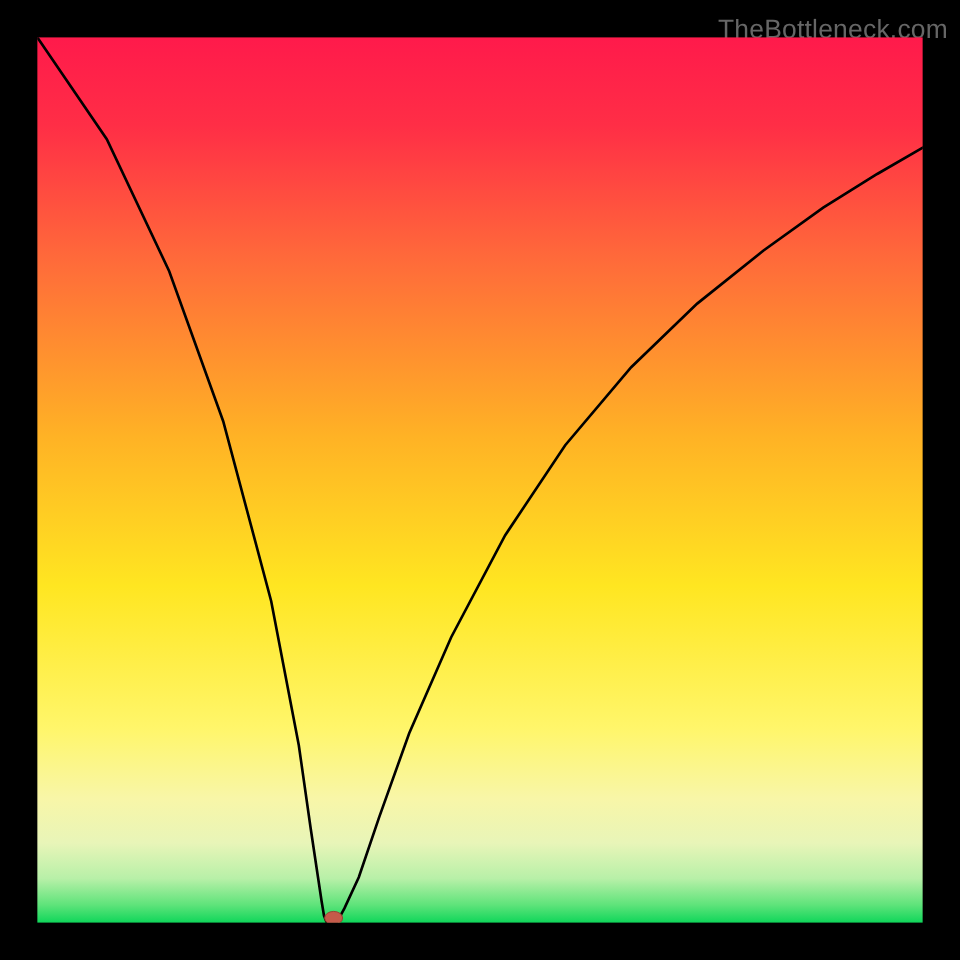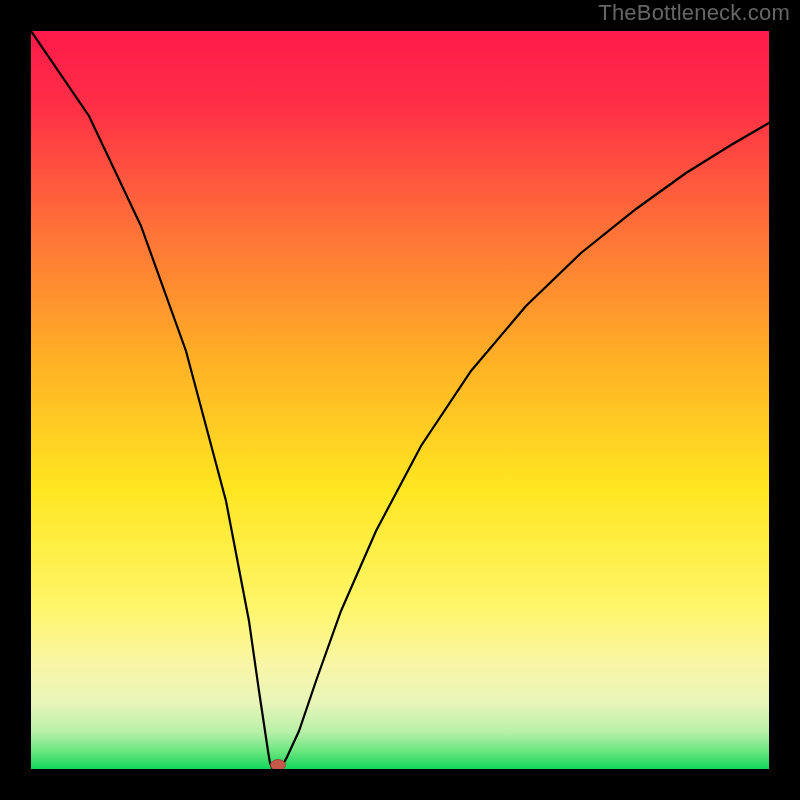--- a/index.html
+++ b/index.html
@@ -5,21 +5,21 @@
   * { margin: 0; padding: 0; box-sizing: border-box; }
   html, body { width: 800px; height: 800px; overflow: hidden; background: #000; }
   .outer {
     width: 800px;
     height: 800px;
     background: #000;
     position: relative;
   }
   .watermark {
     position: absolute;
-    top: 0;
+    top: 12px;
     right: 10px;
     font-family: Arial, Helvetica, sans-serif;
     font-size: 22px;
     font-weight: 500;
     color: #666666;
     letter-spacing: 0.2px;
   }
   .plot {
     position: absolute;
     left: 31px;

